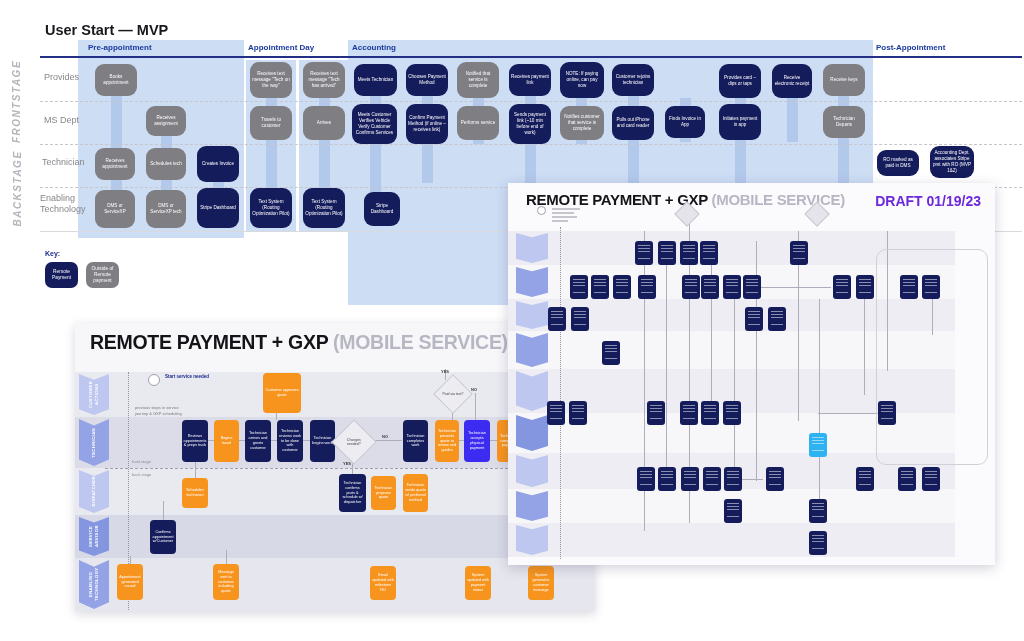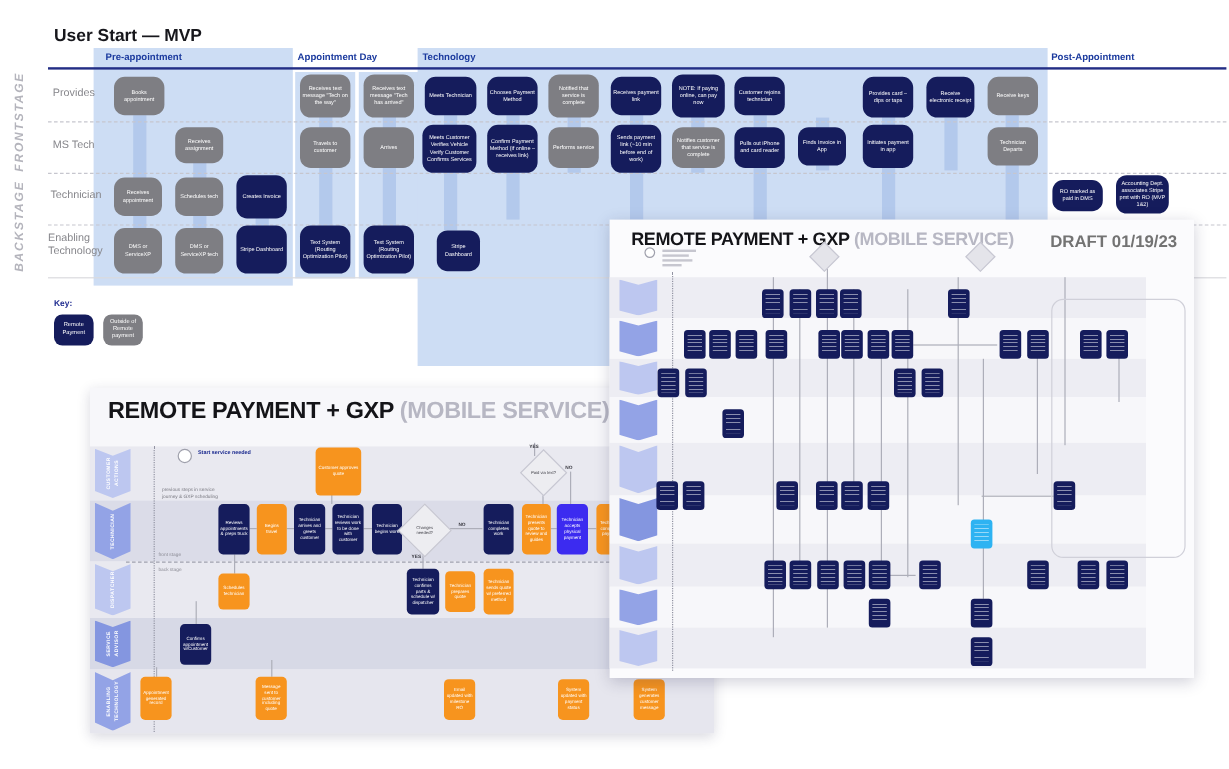--- a/index.html
+++ b/index.html
@@ -32,21 +32,21 @@
   .panel{box-sizing:border-box;}
   .lp{left:75px;top:323px;width:520px;height:288px;background:#f7f7fa;z-index:2;
     box-shadow:0 3px 10px rgba(40,40,80,.18);}
   .rp{left:508px;top:183px;width:487px;height:382px;background:#fbfbfd;z-index:3;
     box-shadow:0 3px 12px rgba(40,40,80,.22);}
   .ptitle{position:absolute;left:15px;top:8px;font-weight:800;color:#141418;letter-spacing:-.3px;
     white-space:nowrap;}
   .lp .ptitle{font-size:19.5px;}
   .rp .ptitle{left:18px;top:8px;font-size:15px;}
   .suffix{color:#b7b7c3;}
-  .draft{position:absolute;right:14px;top:10px;font-size:14px;font-weight:800;color:#737373;text-align:center;}
+  .draft{position:absolute;right:14px;top:10px;font-size:14px;font-weight:800;color:#6d28d9;text-align:center;}
   .lband{position:absolute;left:0;width:100%;}
   .rp .lband{left:40px;width:447px;}
   .chev{position:absolute;display:flex;align-items:center;justify-content:center;
     clip-path:polygon(0 0,50% 14%,100% 0,100% 86%,50% 100%,0 86%);}
   .chev span{writing-mode:vertical-rl;transform:rotate(180deg);font-weight:700;font-size:4.2px;
     color:#fff;letter-spacing:.4px;text-align:center;line-height:1.5;}
   .fbox{border-radius:4px;}
   .fbox span{font-size:3.8px;line-height:1.3;}
   .mini{position:absolute;width:18px;height:24px;border-radius:3px;background:#151c5c;}
   .mini::after{content:"";position:absolute;left:3px;right:3px;top:4px;bottom:4px;
@@ -109,26 +109,26 @@
         <div class="stagelbl" style="left: 2px; top: 58px; height: 86px;">
           <span>FRONTSTAGE</span>
         </div>
         <div class="stagelbl" style="left: 2px; top: 144px; height: 88px;">
           <span>BACKSTAGE</span>
         </div>
       </div>
     <div class="layer">
         <div class="phaselbl" style="left: 88px; top: 43px;"><span>Pre-appointment</span></div>
         <div class="phaselbl" style="left: 248px; top: 43px;"><span>Appointment Day</span></div>
-        <div class="phaselbl" style="left: 352px; top: 43px;"><span>Technology</span></div>
+        <div class="phaselbl" style="left: 352px; top: 43px;"><span>Accounting</span></div>
         <div class="phaselbl" style="left: 876px; top: 43px;"><span>Post-Appointment</span></div>
       </div>
     <div class="layer">
         <div class="rowlbl" style="left: 44px; top: 72px;"><span>Provides</span></div>
-        <div class="rowlbl" style="left: 44px; top: 115px;"><span>MS Tech</span></div>
+        <div class="rowlbl" style="left: 44px; top: 115px;"><span>MS Dept</span></div>
         <div class="rowlbl" style="left: 42px; top: 157px;"><span>Technician</span></div>
         <div class="rowlbl" style="left: 40px; top: 193px; width: 66px;"><span>Enabling Technology</span></div>
       </div>
     <div class="layer">
         <div class="bpbox" style="left: 95px; top: 64px; width: 42px; height: 32px; background: rgb(126, 126, 131);">
           <span>Books appointment</span>
         </div>
         <div class="bpbox" style="left: 250px; top: 62px; width: 42px; height: 36px; background: rgb(126, 126, 131);">
           <span>Receives text message "Tech on the way"</span>
         </div>

